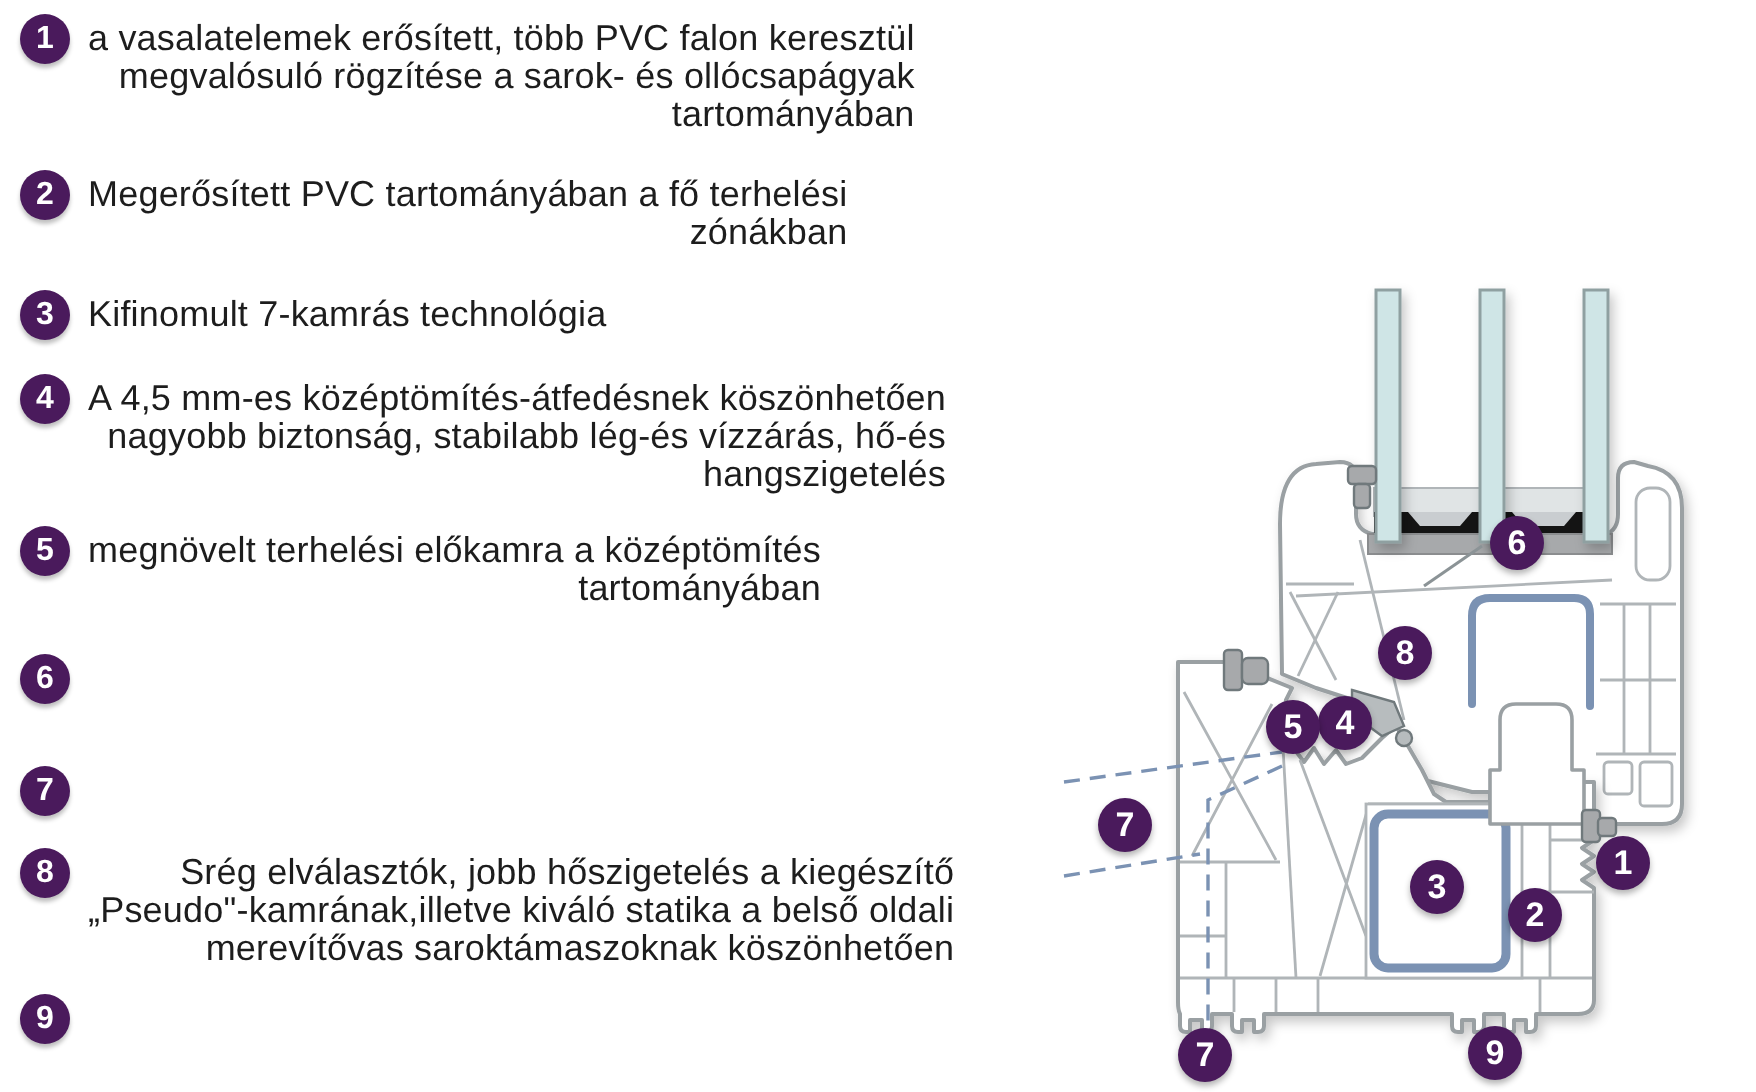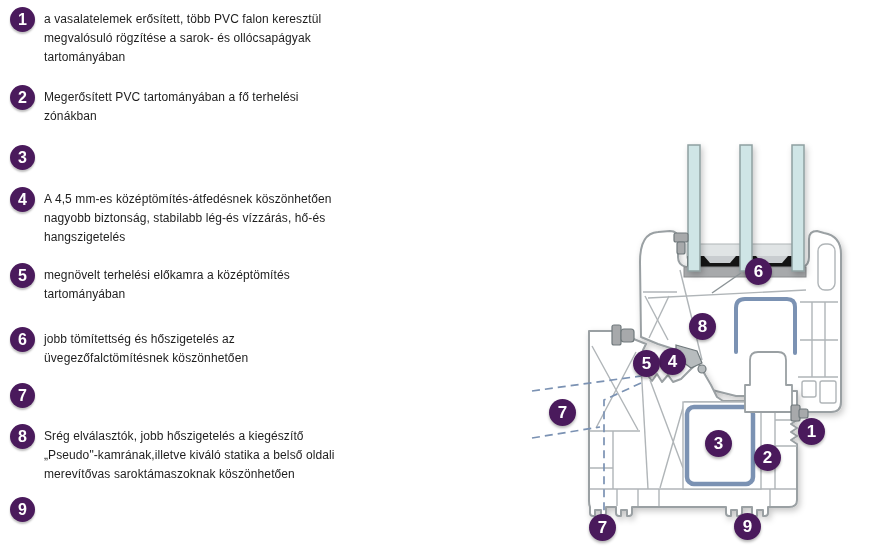--- a/index.html
+++ b/index.html
@@ -6,22 +6,22 @@
   body{width:878px;height:546px;position:relative;overflow:hidden;
        font-family:"Liberation Sans","DejaVu Sans",sans-serif;}
   .stage{position:absolute;inset:0;width:878px;height:546px;}
 
   
   .feature{position:absolute;left:10px;display:flex;align-items:flex-start;gap:9px;}
   .feature .num{flex:0 0 auto;width:25px;height:25px;border-radius:50%;
       background:#4a1a5c;color:#fff;font-size:16px;font-weight:bold;
       display:flex;align-items:center;justify-content:center;margin-top:-3px;
       box-shadow:0 2px 2px rgba(0,0,0,.25);}
-  .feature .txt{font-size:12px;line-height:19px;color:#1d1d1d;
-      white-space:pre-line;letter-spacing:0.1px;max-width:560px;}
+  .feature .txt{font-size:18px;line-height:19px;color:#1d1d1d;
+      white-space:pre-line;letter-spacing:0.1px;max-width:560px;text-align:right;}
 
   
   .callout{position:absolute;width:27px;height:27px;border-radius:50%;
       background:#4a1a5c;color:#fff;font-size:17px;font-weight:bold;
       display:flex;align-items:center;justify-content:center;
       box-shadow:0 2px 3px rgba(0,0,0,.3);z-index:5;}
   svg{position:absolute;left:0;top:0;}
 </style>
 </head>
 <body>
@@ -34,36 +34,35 @@
 megvalósuló rögzítése a sarok- és ollócsapágyak
 tartományában</div>
   </div>
   <div class="feature" style="top:88px">
     <div class="num">2</div>
     <div class="txt">Megerősített PVC tartományában a fő terhelési
 zónákban</div>
   </div>
   <div class="feature" style="top:148px">
     <div class="num">3</div>
+    <div class="txt">Kifinomult 7-kamrás technológia</div>
   </div>
   <div class="feature" style="top:190px">
     <div class="num">4</div>
     <div class="txt">A 4,5 mm-es középtömítés-átfedésnek köszönhetően
 nagyobb biztonság, stabilabb lég-és vízzárás, hő-és
 hangszigetelés</div>
   </div>
   <div class="feature" style="top:266px">
     <div class="num">5</div>
     <div class="txt">megnövelt terhelési előkamra a középtömítés
 tartományában</div>
   </div>
   <div class="feature" style="top:330px">
     <div class="num">6</div>
-    <div class="txt">jobb tömítettség és hőszigetelés az
-üvegezőfalctömítésnek köszönhetően</div>
   </div>
   <div class="feature" style="top:386px">
     <div class="num">7</div>
   </div>
   <div class="feature" style="top:427px">
     <div class="num">8</div>
     <div class="txt">Srég elválasztók, jobb hőszigetelés a kiegészítő
 „Pseudo"-kamrának,illetve kiváló statika a belső oldali
 merevítővas saroktámaszoknak köszönhetően</div>
   </div>

